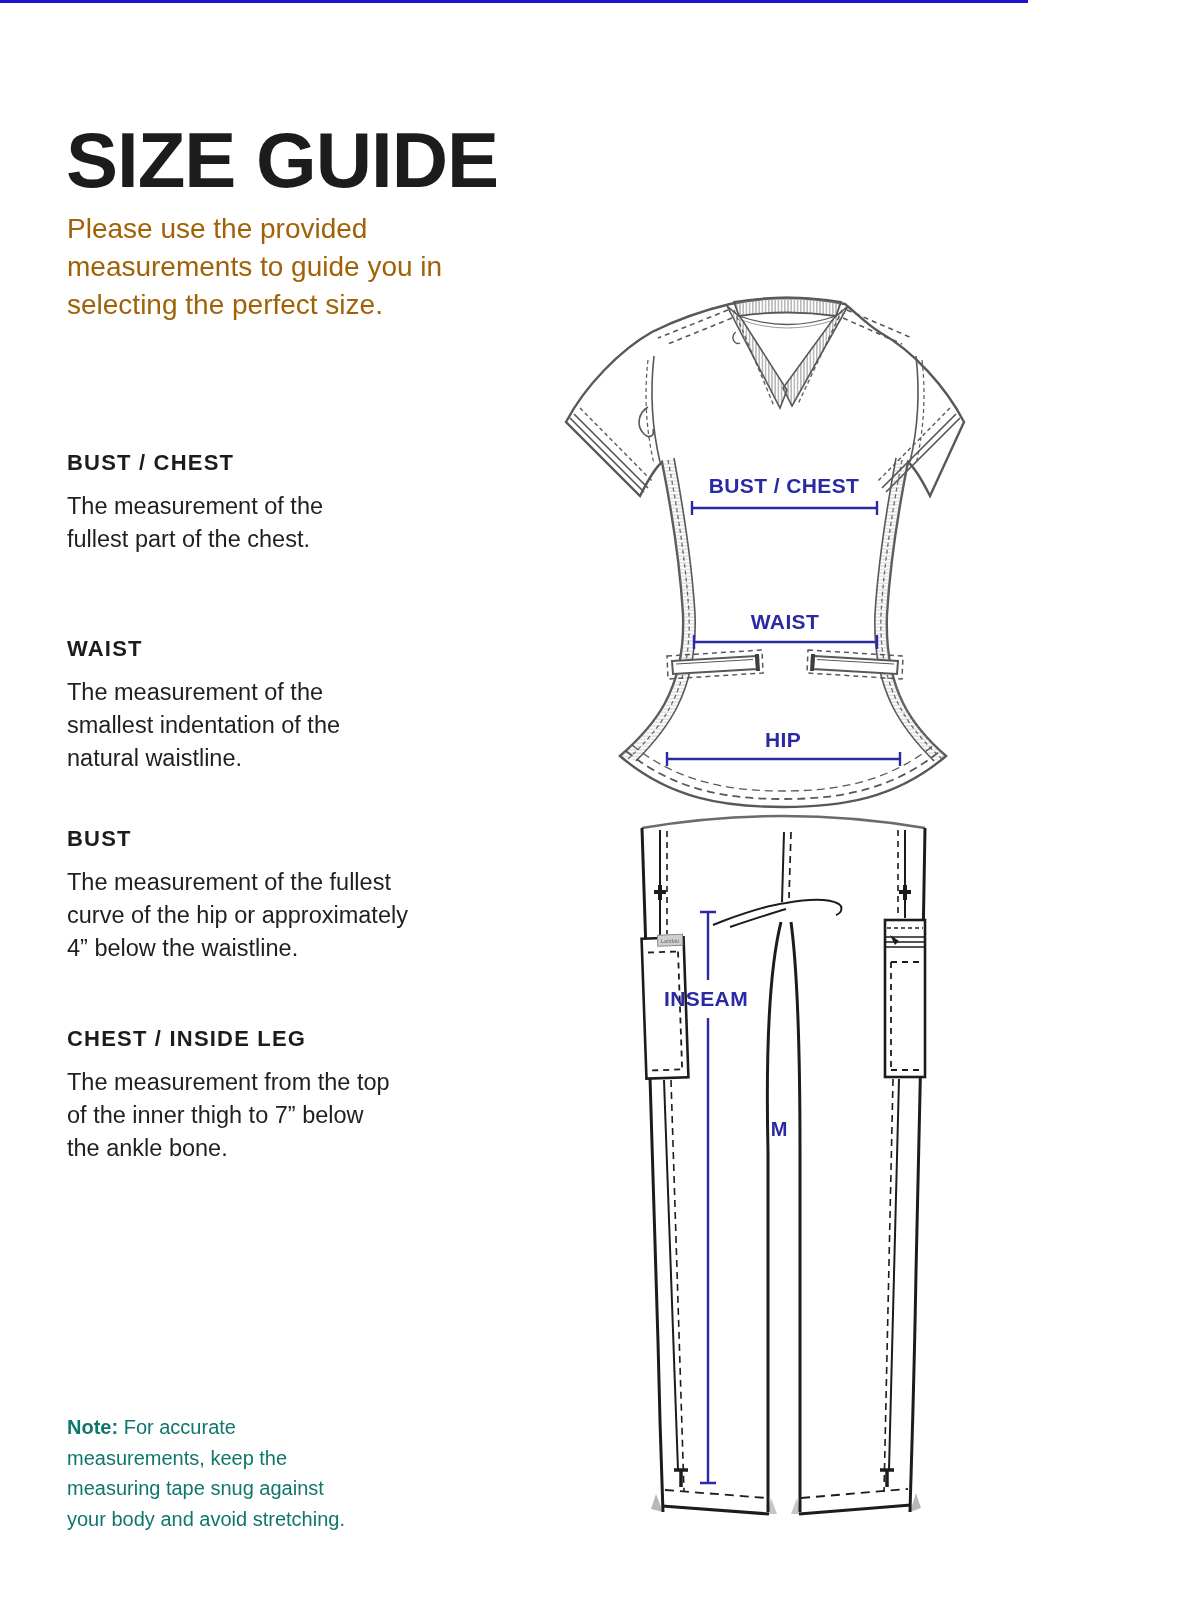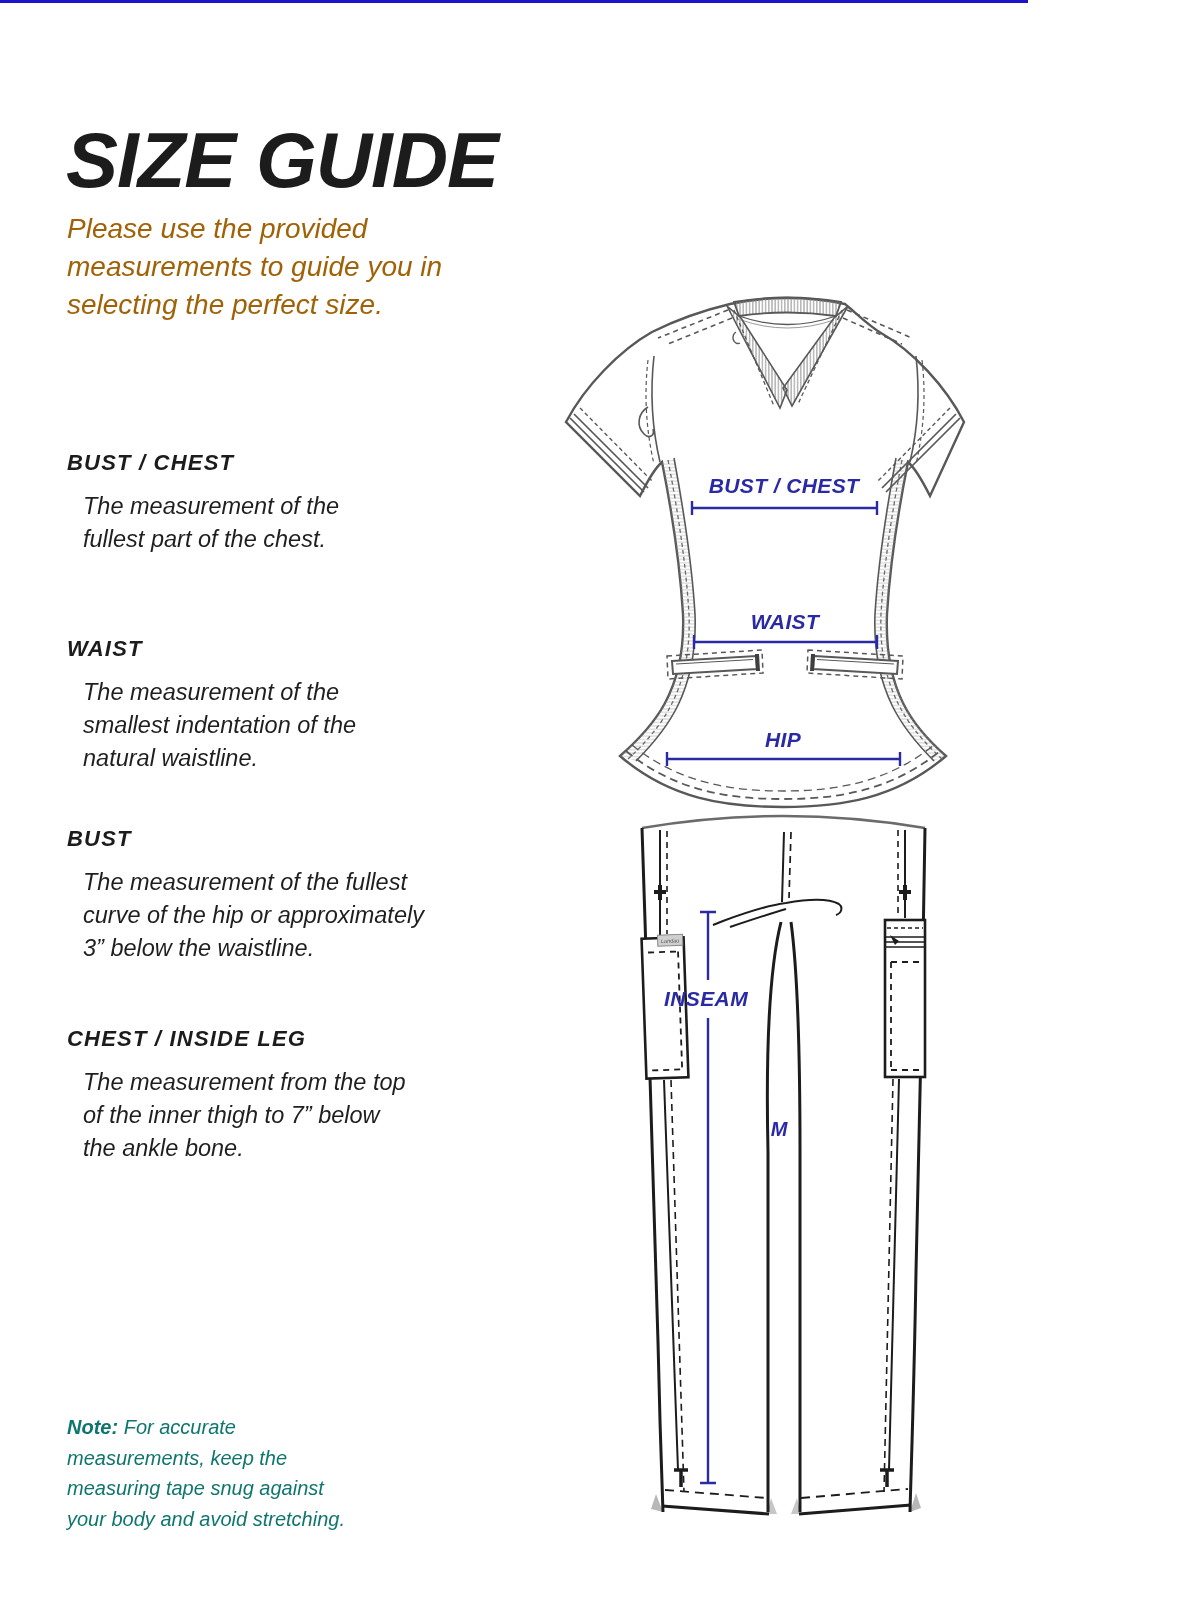--- a/index.html
+++ b/index.html
@@ -1,25 +1,25 @@
 <!DOCTYPE html>
 <html><head>
 <meta charset="utf-8">
 <style>
   html,body{margin:0;padding:0;background:#fff;}
   #page{position:relative;width:1028px;height:1600px;background:#ffffff;overflow:hidden;
-        font-family:"Liberation Sans",sans-serif;color:#1e1e1e;font-style:italic;}
+        font-family:"Liberation Sans",sans-serif;color:#1e1e1e;}
   .topborder{position:absolute;left:0;top:0;width:1200px;height:3px;background:#2012c8;}
   .title{position:absolute;left:66px;top:68px;font-size:78px;font-weight:700;letter-spacing:-1px;
          color:#1c1c1c;white-space:pre-line;line-height:1.05;}
   .intro{position:absolute;left:67px;top:182px;width:470px;font-size:28px;line-height:38px;
          color:#a16207;white-space:pre-line;}
   .section{position:absolute;left:67px;width:470px;}
   .sec-heading{font-size:22px;font-weight:700;letter-spacing:1.2px;color:#1c1c1c;margin:0 0 14px 0;}
-  .sec-body{font-size:23.5px;line-height:33px;color:#1f1f1f;white-space:pre-line;margin-left:16px;}
+  .sec-body{font-size:23.5px;line-height:33px;color:#1f1f1f;white-space:pre-line;}
   #sec-bust{top:450px;}
   #sec-waist{top:636px;}
   #sec-hips{top:826px;}
   #sec-inseam{top:1026px;}
   .note{position:absolute;left:67px;top:1392px;width:430px;font-size:20px;line-height:30.5px;
         color:#0f766e;white-space:pre-line;}
   .note b{font-weight:700;}
   #diagram{position:absolute;left:540px;top:272px;width:450px;height:1250px;}
   .diag-label{font-family:"Liberation Sans",sans-serif;font-size:21px;font-weight:700;
               letter-spacing:.4px;fill:#2b2aa5;}
@@ -51,21 +51,21 @@
     <h2 class="sec-heading">WAIST</h2>
     <div class="sec-body">The measurement of the
 smallest indentation of the
 natural waistline.</div>
   </div>
 
   <div class="section" id="sec-hips">
     <h2 class="sec-heading">BUST</h2>
     <div class="sec-body">The measurement of the fullest
 curve of the hip or approximately
-3” below the waistline.</div>
+4” below the waistline.</div>
   </div>
 
   <div class="section" id="sec-inseam">
     <h2 class="sec-heading">CHEST / INSIDE LEG</h2>
     <div class="sec-body">The measurement from the top
 of the inner thigh to 7” below
 the ankle bone.</div>
   </div>
 
   <p class="note"><b>Note:</b><span> For accurate

